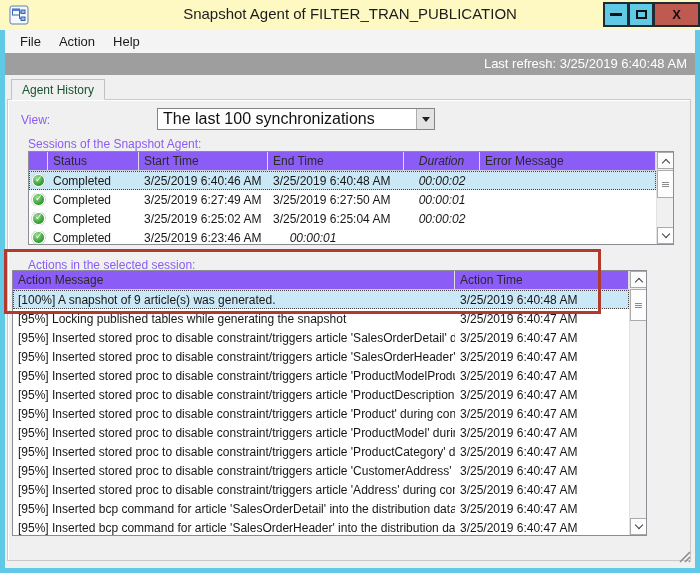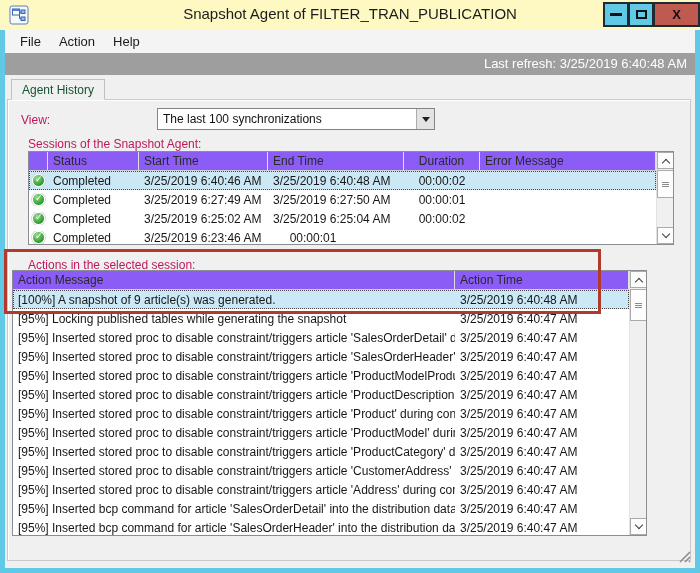--- a/index.html
+++ b/index.html
@@ -22,48 +22,48 @@
   
   .menubar { position:absolute; left:5px; top:30px; width:690px; height:23px; background:#f4f4f4; display:flex; align-items:center; padding-left:6px; }
   .menu-item { font-size:13px; color:#1a1a1a; padding:2px 9px; }
   .statusbar { position:absolute; left:5px; top:53px; width:690px; height:22px; background:#9e9e9e; color:#ffffff; font-size:13px; line-height:22px; text-align:right; padding-right:8px; }
 
   
   .client { position:absolute; left:5px; top:75px; width:690px; height:493px; background:#f0f0f0; }
   .tab-panel { position:absolute; left:2px; top:24px; width:684px; height:462px; background:#f0f0f0; border:1px solid #c9c9c9; box-shadow:inset 1px 1px 0 #ffffff; }
   .tab { position:absolute; left:6px; top:4px; height:21px; padding:3px 10px 0 10px; background:#f0f0f0; border:1px solid #c0c0c0; border-bottom:1px solid #f0f0f0; font-size:12px; color:#14532d; z-index:3; }
 
-  .field-label { position:absolute; font-size:12px; color:#be185d;text-align:center; }
+  .field-label { position:absolute; font-size:12px; color:#8b5cf6;text-align:center; }
   .lbl-view { left:16px; top:38px; }
   .lbl-sessions { left:23px; top:62px; }
   .lbl-actions { left:23px; top:183px; }
 
   
   .combo { position:absolute; left:152px; top:33px; width:278px; height:22px; background:#ffffff; border:1px solid #848484; display:flex; align-items:center; }
-  .combo-value { flex:1; font-size:12px; color:#111; padding-left:5px; white-space:nowrap; overflow:hidden; }
+  .combo-value { flex:1; font-size:16px; color:#111; padding-left:5px; white-space:nowrap; overflow:hidden; }
   .combo-btn { width:18px; height:100%; background:#e3e3e3; border-left:1px solid #adadad; display:flex; align-items:center; justify-content:center; }
   .combo-arrow { width:0; height:0; border-left:4px solid transparent; border-right:4px solid transparent; border-top:5px solid #202020; }
 
   
   .listview { position:absolute; background:#ffffff; border:1px solid #8a8d94; overflow:hidden; }
   .lv-sessions { left:23px; top:76px; width:646px; height:94px; }
   .lv-actions  { left:7px; top:195px; width:635px; height:266px; }
   .lv-body { position:absolute; left:0; top:0; right:17px; bottom:0; overflow:hidden; }
   .lv-head { display:flex; height:19px; background:#8b5cf6; border-bottom:1px solid #cfcfcf; }
   .hcell { font-size:12px; color:#2a2a2a; padding:2px 0 0 5px; border-right:1px solid #dedede; white-space:nowrap; overflow:hidden; flex:none; }
   .lv-row { display:flex; height:19px; align-items:center; background:#ffffff; }
   .lv-row.sel { background:#cbe8f6; outline:1px dotted #444; outline-offset:-1px; }
   .cell { font-size:12px; color:#161616; padding-left:5px; white-space:nowrap; overflow:hidden; flex:none; }
 
   
   .c0 { width:19px; padding-left:3px; display:flex; align-items:center; }
   .c1 { width:91px; }
   .c2 { width:129px; }
   .c3 { width:136px; }
-  .c4 { width:76px; text-align:center; padding-left:0; }
+  .c4 { width:76px; text-align:center; padding-left:0;font-style:italic; }
   .c5 { width:176px; }
   
   .a0 { width:442px; }
   .a1 { width:174px; }
 
   .ok-icon { width:13px; height:13px; border-radius:50%; background:radial-gradient(circle at 35% 28%, #97dd8f, #2e9b2e 70%); border:1px solid #ffffff; box-shadow:0 0 0 1px #d9d9d9; position:relative; flex:none; }
   .ok-icon::after { content:"✓"; position:absolute; left:2px; top:-1px; color:#ffffff; font-size:9px; font-weight:bold; }
 
   
   .sbar { position:absolute; right:0; top:0; bottom:0; width:17px; background:#f0f0f0; border-left:1px solid #e2e2e2; }

